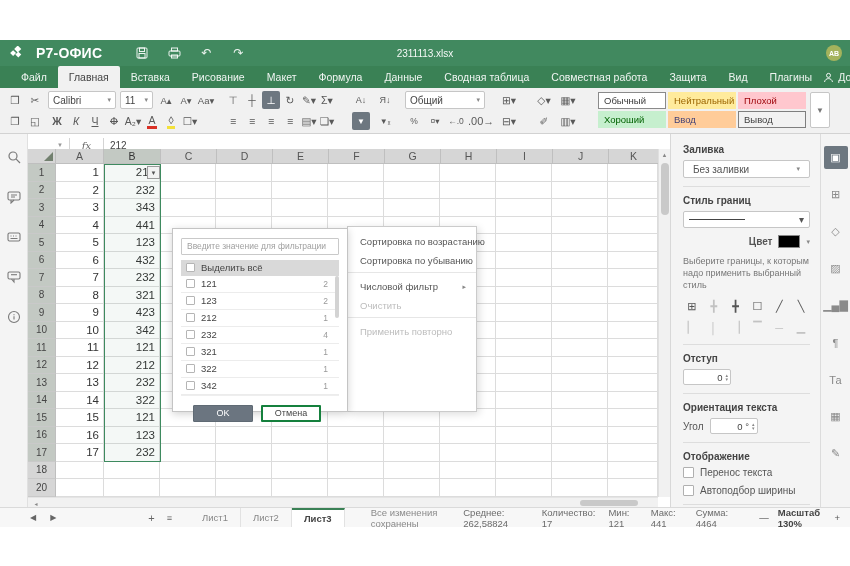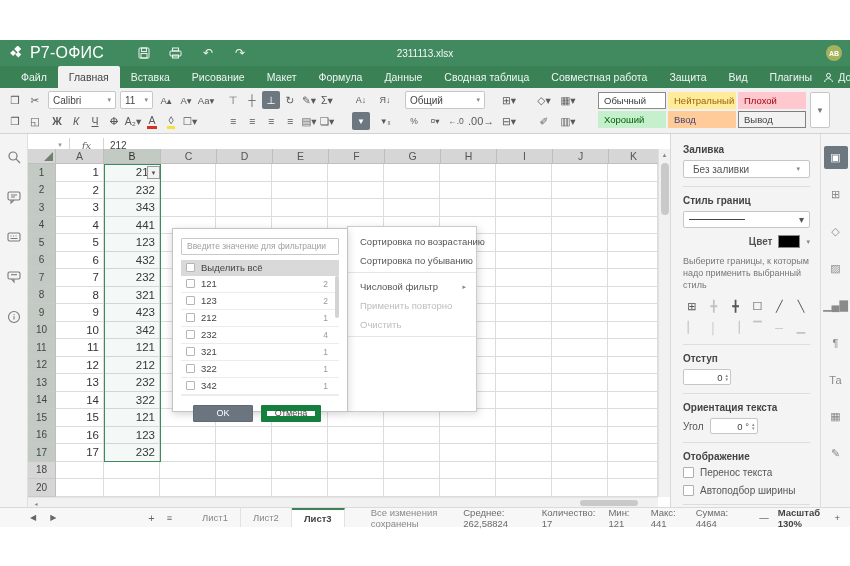--- a/index.html
+++ b/index.html
@@ -2,21 +2,21 @@
 <html><head>
 <meta charset="utf-8">
 <style>
   * { margin:0; padding:0; box-sizing:border-box; }
   body { background:#fff; font-family:"Liberation Sans", sans-serif; }
   .canvas { position:relative; width:850px; height:566px; background:#fff; overflow:hidden; margin:0 auto; }
   .app { position:absolute; left:0; top:40px; width:850px; height:487px; background:#fff; }
 
   
   .titlebar { position:absolute; left:0; top:0; width:850px; height:26px; background:#41895f; display:flex; align-items:center; padding:0 10px; }
-  .logo { display:flex; align-items:center; gap:6px; color:#fff; font-size:16px; font-weight:normal; letter-spacing:.2px; }
+  .logo { display:flex; align-items:center; gap:12px; color:#fff; font-size:14px; font-weight:bold; letter-spacing:.2px; }
   .tb-icons { display:flex; gap:16px; margin-left:32px; align-items:center; }
   .tb-ic { color:rgba(255,255,255,.9); font-size:12px; width:16px; height:16px; display:flex; align-items:center; justify-content:center; }
   .doc-title { position:absolute; left:50%; transform:translateX(-50%); color:rgba(255,255,255,.95); font-size:10px; }
   .avatar { position:absolute; right:8px; top:5px; width:16px; height:16px; border-radius:50%; background:#a4b35c; color:#fff; font-size:7px; display:flex; align-items:center; justify-content:center; font-weight:bold; }
 
   
   .menubar { position:absolute; left:0; top:26px; width:850px; height:22px; background:#3a8155; display:flex; align-items:stretch; padding-left:10px; }
   .mtab { display:flex; align-items:center; padding:0 11px; color:rgba(255,255,255,.92); font-size:10.5px; white-space:nowrap; }
   .mtab.active { background:#f1f1f1; color:#444; border-radius:2px 2px 0 0; }
   .menu-right { margin-left:auto; display:flex; align-items:center; gap:18px; padding-right:14px; color:rgba(255,255,255,.92); font-size:10.5px; }
@@ -110,21 +110,21 @@
   .fd-input { width:100%; height:17px; border:1px solid #c9c9c9; border-radius:1px; font-size:8.5px; padding:0 5px; color:#444; font-family:"Liberation Sans", sans-serif; }
   .fd-input::placeholder { color:#a0a0a0; }
   .fd-selall { margin-top:5px; height:16px; background:#d9d9d9; display:flex; align-items:center; gap:6px; padding:0 5px; font-size:9.5px; color:#444; }
   .fd-list { position:relative; border-bottom:1px solid #eee; }
   .fd-row { height:17px; display:flex; align-items:center; gap:6px; padding:0 5px; border-bottom:1px solid #ececec; font-size:9.5px; color:#444; }
   .fd-row .cnt { margin-left:auto; color:#9a9a9a; font-size:8.5px; padding-right:6px; }
   .fd-chk { width:9px; height:9px; background:#fff; border:1px solid #b5b5b5; border-radius:1px; flex:none; }
   .fd-vscroll { position:absolute; right:0; top:0; width:4px; height:42px; background:#d3d3d3; border-radius:2px; }
   .fd-btns { display:flex; gap:8px; margin-top:9px; padding-left:12px; }
   .btn-ok { width:60px; height:17px; background:#6b7580; border:1px solid #5f6a74; border-radius:1px; color:#fff; font-size:9px; display:flex; align-items:center; justify-content:center; }
-  .btn-cancel { width:60px; height:17px; background:#fff; border:6px solid #15803d; border-radius:1px; color:#444; font-size:9px; display:flex; align-items:center; justify-content:center; }
+  .btn-cancel { width:60px; height:17px; background:#fff; border:2px solid #15803d; border-radius:1px; color:#444; font-size:9px; display:flex; align-items:center; justify-content:center; }
 
   
   .fmenu { position:absolute; left:347px; top:186px; width:130px; height:186px; background:#fff; border:1px solid #cbcbcb; box-shadow:2px 2px 8px rgba(0,0,0,.14); z-index:29; padding-top:5px; }
   .fm-item { height:19px; display:flex; align-items:center; padding:0 10px 0 12px; font-size:9.5px; color:#555; white-space:nowrap; }
   .fm-item .arr { margin-left:auto; font-size:7px; color:#888; }
   .fm-item.disabled { color:#bcbcbc; }
   .fm-item.sep { border-bottom:1px solid #e6e6e6; margin-bottom:4px; padding-bottom:2px; height:22px; }
 </style>
 </head>
 <body>
@@ -914,26 +914,26 @@
       <div class="fm-item sep">
         <span>Сортировка по убыванию</span>
         <span class="arr"></span>
       </div>
 
       <div class="fm-item">
         <span>Числовой фильтр</span>
         <span class="arr">▸</span>
       </div>
 
+      <div class="fm-item disabled sep">
+        <span>Очистить</span>
+        <span class="arr"></span>
+      </div>
+
       <div class="fm-item disabled">
         <span>Применить повторно</span>
         <span class="arr"></span>
       </div>
 
-      <div class="fm-item disabled sep">
-        <span>Очистить</span>
-        <span class="arr"></span>
-      </div>
-
   </div>
 
 </div>
 </div>
 
 </body></html>

